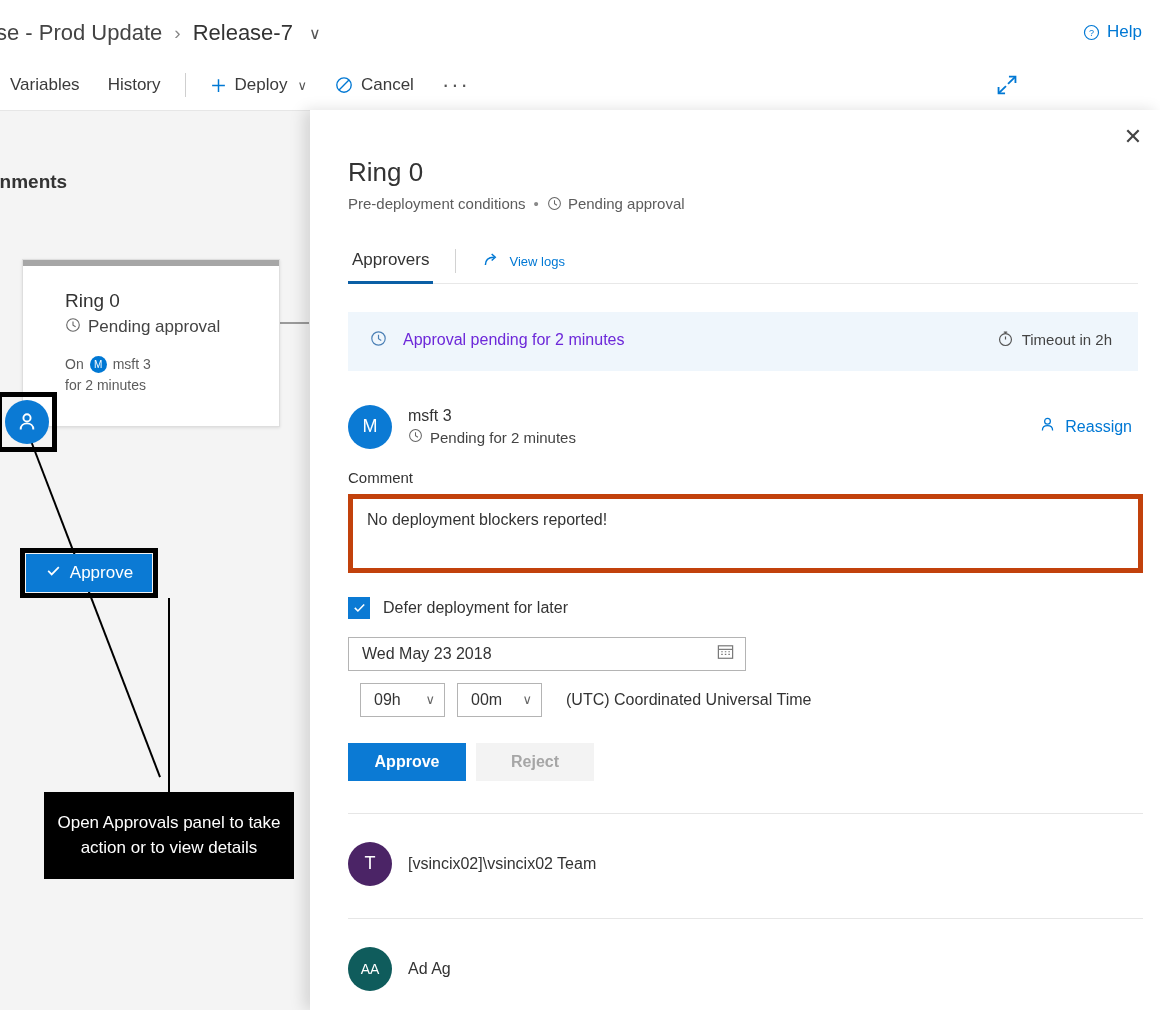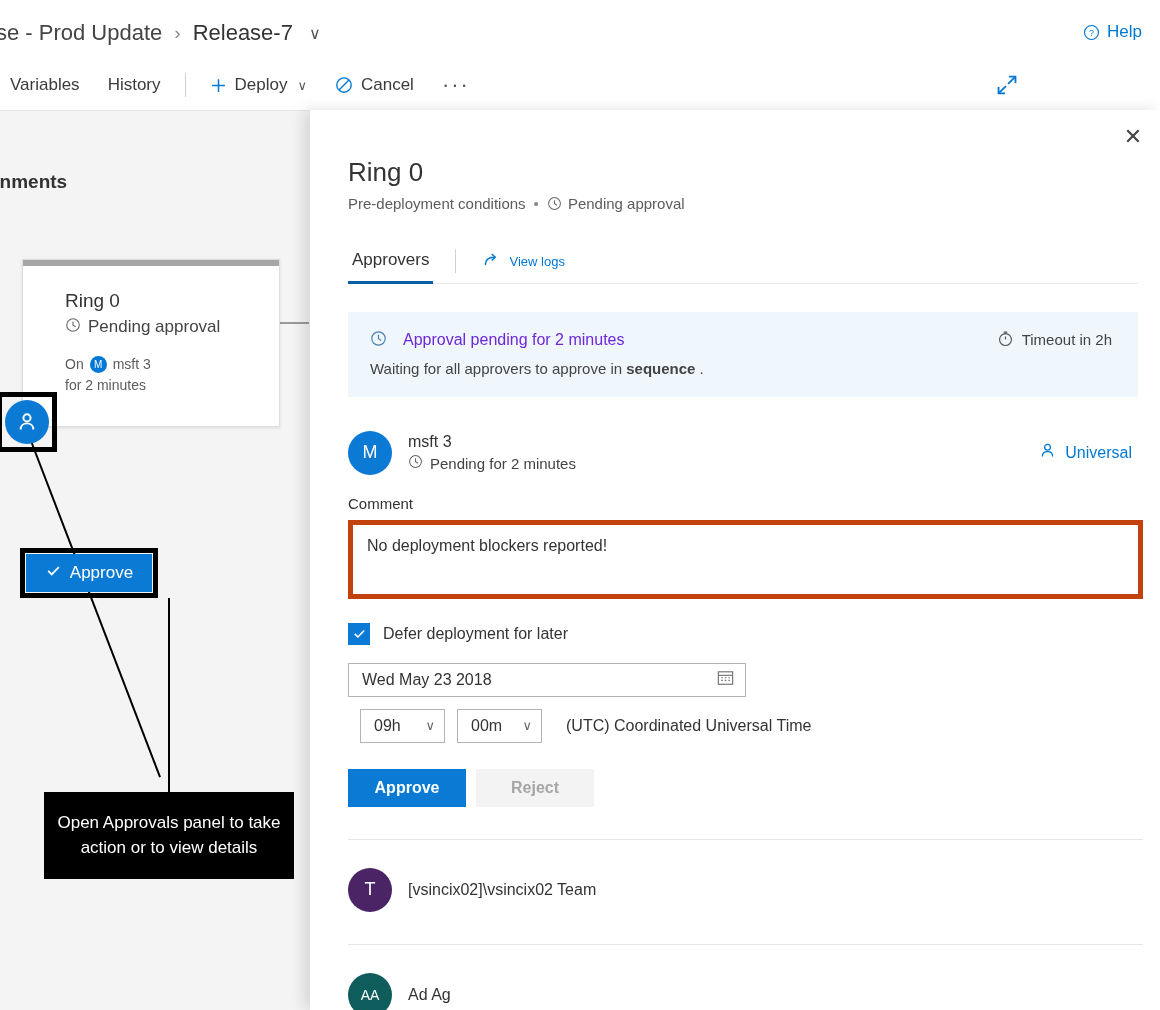--- a/index.html
+++ b/index.html
@@ -416,23 +416,20 @@
       <div class="banner">
         <div class="banner-left">
           <div class="banner-row1">
             <span>
               <svg width="17" height="17" viewBox="0 0 16 16">
                   <circle cx="8" cy="8" r="6.3" fill="none" stroke="#4a7fb5" stroke-width="1.1"></circle>
                   <path d="M8 4.4V8.2l2.6 1.6" stroke="#4a7fb5" stroke-width="1.1" fill="none"></path>
                 </svg>
             </span>
             <span>Approval pending for 2 minutes</span>
-          </div>
-          <div class="banner-row2">
-            <span>Waiting for all approvers to approve in </span><b>sequence</b><span> .</span>
           </div>
         </div>
         <div class="banner-right">
           <span>
             <svg width="17" height="17" viewBox="0 0 16 16">
                 <circle cx="8" cy="9" r="5.6" fill="none" stroke="#555" stroke-width="1.1"></circle>
                 <path d="M6.4 2h3.2M8 2v1.5M8 9V6.2" stroke="#555" stroke-width="1.1" fill="none"></path>
               </svg>
           </span>
           <span>Timeout in 2h</span>
@@ -458,21 +455,21 @@
             </div>
           </div>
         </div>
         <div class="reassign">
           <span>
             <svg width="17" height="17" viewBox="0 0 16 16">
                 <circle cx="8" cy="5" r="2.7" fill="none" stroke="#0078d4" stroke-width="1.2"></circle>
                 <path d="M3.2 13.6c0-2.9 2.2-4.5 4.8-4.5s4.8 1.6 4.8 4.5" fill="none" stroke="#0078d4" stroke-width="1.2"></path>
               </svg>
           </span>
-          <span>Universal</span>
+          <span>Reassign</span>
         </div>
       </div>
 
       
       <div class="field-label">Comment</div>
       <textarea class="comment-box" placeholder="Comment" style="">No deployment blockers reported!</textarea>
 
       
       <div class="defer-row">
         <div class="checkbox">

